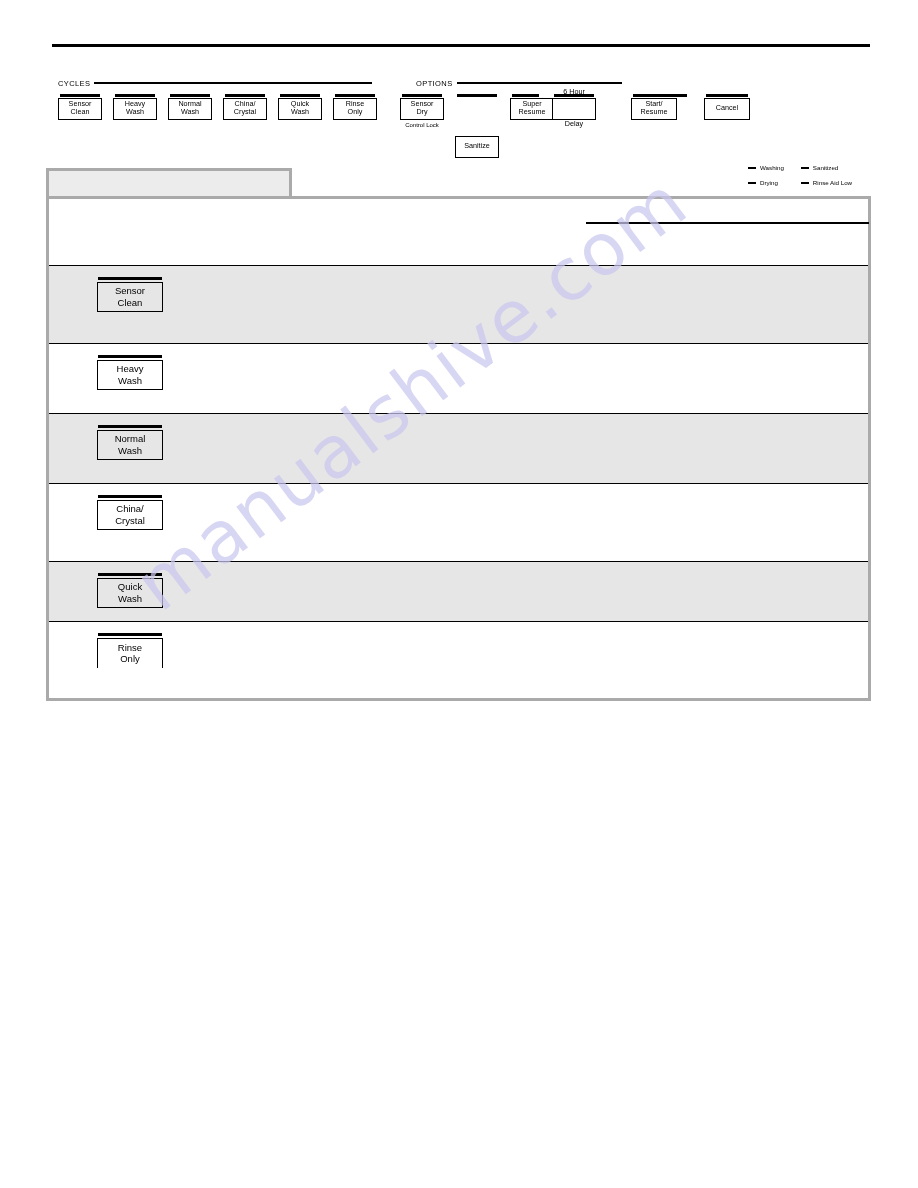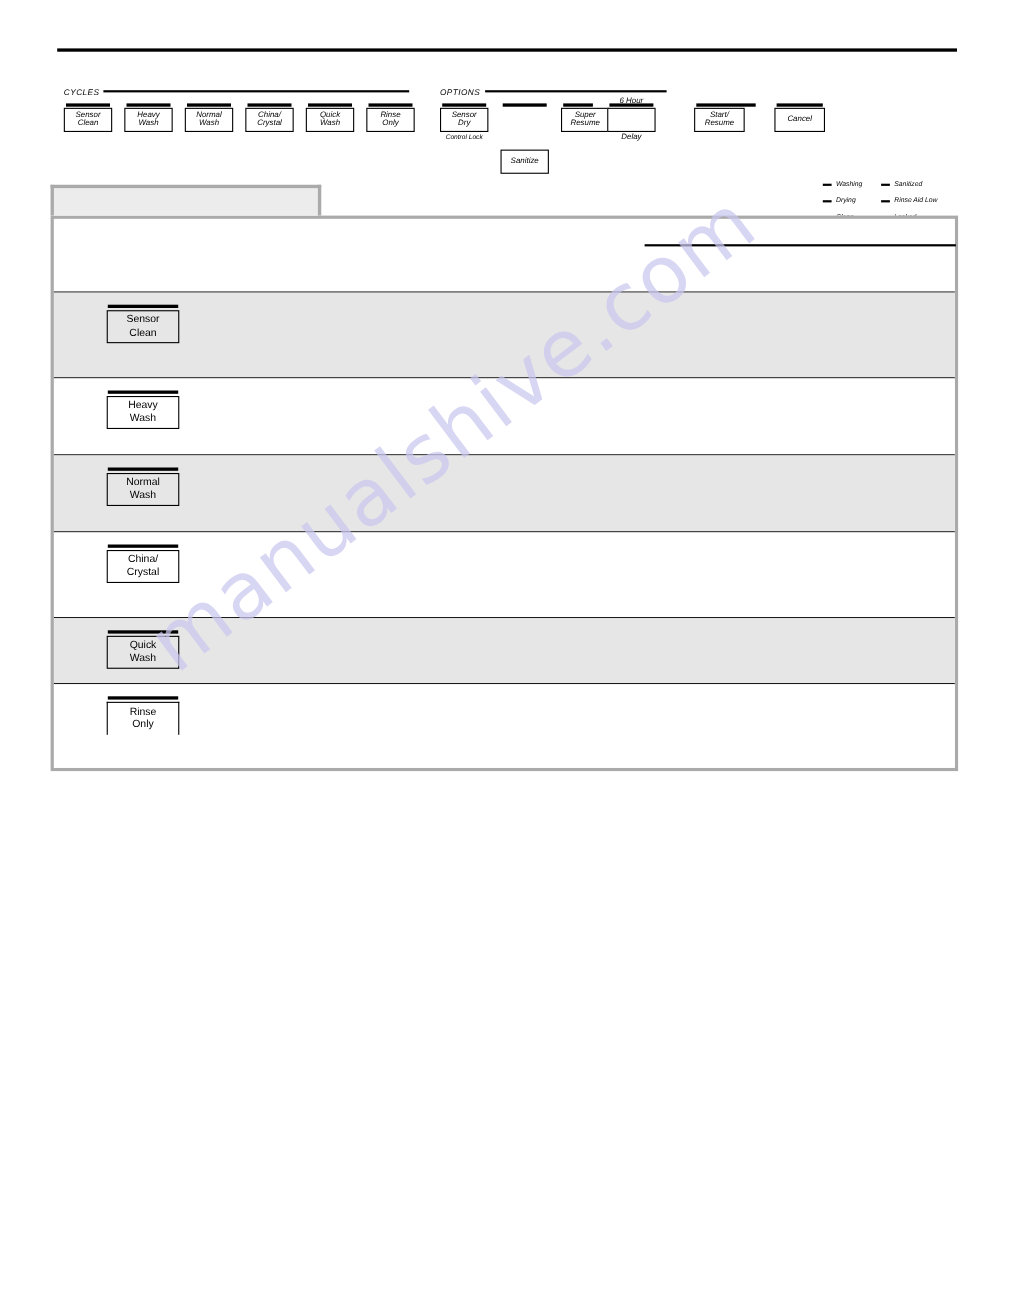--- a/index.html
+++ b/index.html
@@ -51,21 +51,20 @@
     background: #000;
   }
 
   
   #control-panel {
     position: absolute;
     left: 0;
     top: 78px;
     width: 918px;
     height: 62px;
-    font-style: italic;
   }
 
   .group-header {
     position: absolute;
     display: flex;
     align-items: center;
     height: 10px;
   }
   .group-header .group-label {
     font-size: 7.5px;
@@ -300,21 +299,21 @@
       </div>
       <div class="panel-btn" style="width: 44px;">
         <div class="btn-bar"></div>
         <div class="btn-box" style="width: 44px; height: 22px;">
           <div class="btn-line">Rinse</div>
           <div class="btn-line">Only</div>
         </div>
       </div>
     </div>
 
-  <div class="group-header" style="left:400px; top:0px; width:210px;">
+  <div class="group-header" style="left:416px; top:0px; width:210px;">
     <span class="group-label">OPTIONS</span>
     <span class="group-rule" style="width:165px;"></span>
   </div>
   <div class="btn-row" id="options-row" style="left: 400px; top: 16px; gap: 6px;">
       <div class="panel-btn" style="width: 44px;">
         <div class="btn-bar"></div>
         <div class="btn-box" style="width: 44px; height: 22px;">
           <div class="btn-line">Sensor</div>
           <div class="btn-line">Dry</div>
         </div>

